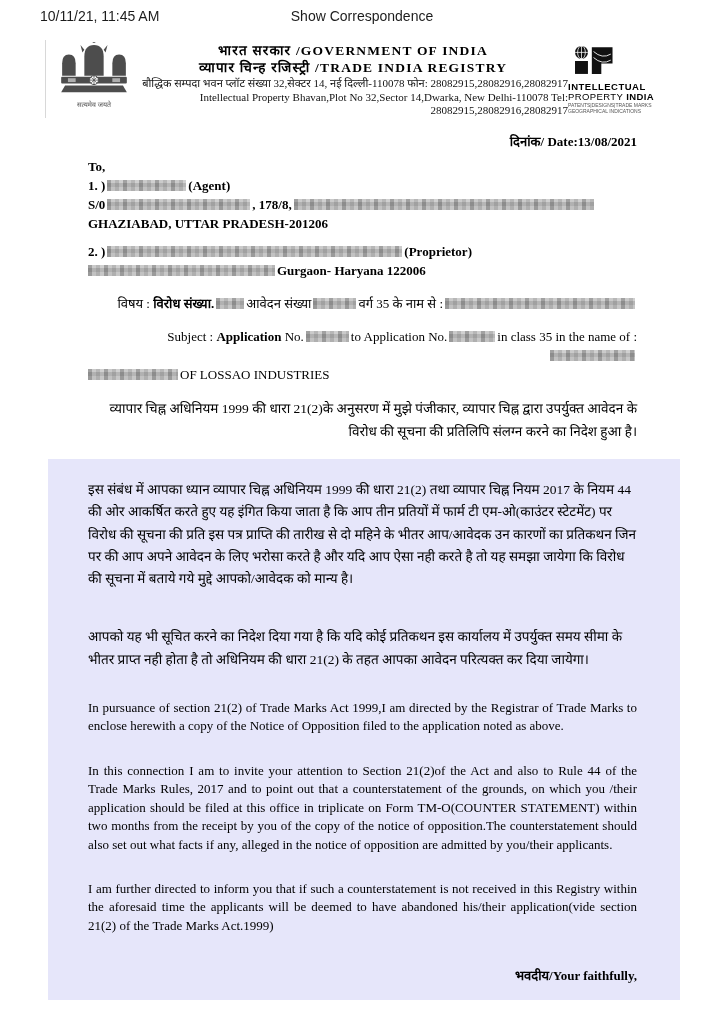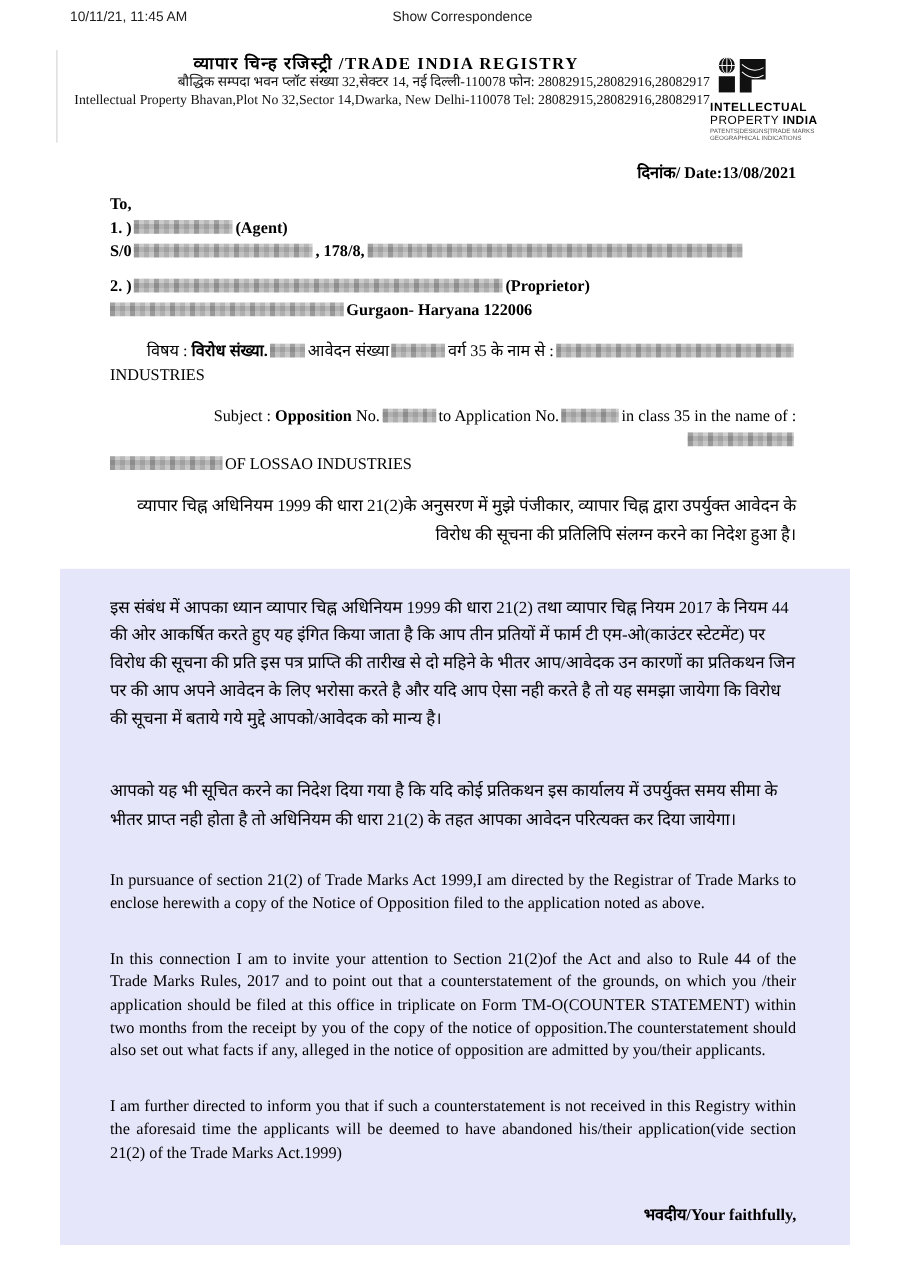--- a/index.html
+++ b/index.html
@@ -3,22 +3,22 @@
 <meta charset="utf-8">
 <style>
   * { box-sizing: border-box; }
   html,body { margin:0; padding:0; }
   body {
     width:724px; height:1024px; position:relative; overflow:hidden;
     background:#ffffff; color:#000;
     font-family:"Liberation Serif", serif; font-size:13px;
   }
   
-  .print-header { position:absolute; top:8px; left:16px; right:0; height:16px;
-    font-family:"Liberation Sans", sans-serif; font-size:11px; color:#1c1c1c; }
+  .print-header { position:absolute; top:8px; left:0; right:0; height:16px;
+    font-family:"Liberation Sans", sans-serif; font-size:14px; color:#1c1c1c; }
   .ph-time { position:absolute; left:40px; top:0; }
   .ph-title { position:absolute; left:0; right:0; top:0; text-align:center; }
 
   
   .letter { position:absolute; top:40px; left:45px; width:635px; }
 
   
   .letterhead { display:flex; align-items:flex-start; border-left:1px solid #d8d8d8; padding-left:4px; }
   .emblem { width:88px; text-align:center; padding-top:2px; }
   .emblem-caption { font-size:7px; color:#4d4d4d; margin-top:-2px; }
@@ -56,22 +56,42 @@
 <body>
 
 <header class="print-header">
   <span class="ph-time">10/11/21, 11:45 AM</span>
   <span class="ph-title">Show Correspondence</span>
 </header>
 
 <div class="letter">
 
   <div class="letterhead">
+    <div class="emblem">
+      <svg width="78" height="56" viewBox="0 0 78 58">
+        <g fill="#4d4d4d">
+          <path d="M39 3 q-10 0 -10 12 v20 h20 V15 q0 -12 -10 -12z"></path>
+          <path d="M29 8 l-4 -5 2 8z M49 8 l4 -5 -2 8z M39 1 l-2 -1 4 0z"></path>
+          <path d="M13 13 q-7 0 -7 9 v13 h14 V22 q0 -9 -7 -9z"></path>
+          <path d="M65 13 q7 0 7 9 v13 H58 V22 q0 -9 7 -9z"></path>
+          <rect x="5" y="36" width="68" height="7" rx="1"></rect>
+          <path d="M9 45 h60 l4 7 H5z"></path>
+        </g>
+        <circle cx="39" cy="39.5" r="4.6" fill="#ffffff" stroke="#4d4d4d" stroke-width="1"></circle>
+        <g stroke="#4d4d4d" stroke-width="0.8" fill="none">
+          <path d="M39 35 v9 M34.5 39.5 h9 M35.8 36.3 l6.4 6.4 M42.2 36.3 l-6.4 6.4"></path>
+        </g>
+        <rect x="12" y="37.5" width="8" height="4" fill="#ffffff" opacity="0.55"></rect>
+        <rect x="58" y="37.5" width="8" height="4" fill="#ffffff" opacity="0.55"></rect>
+      </svg>
+      <div class="emblem-caption">सत्यमेव जयते</div>
+    </div>
 
     <div class="lh-center">
+      <div class="lh-govt">भारत सरकार /GOVERNMENT OF INDIA</div>
       <div class="lh-registry">व्यापार चिन्ह रजिस्ट्री /TRADE INDIA REGISTRY</div>
       <div class="lh-addr-hi">बौद्धिक सम्पदा भवन प्लॉट संख्या 32,सेक्टर 14, नई दिल्ली-110078 फोन: 28082915,28082916,28082917</div>
       <div class="lh-addr-en">Intellectual Property Bhavan,Plot No 32,Sector 14,Dwarka, New Delhi-110078 Tel: 28082915,28082916,28082917</div>
     </div>
 
     <div class="ip-logo">
       <svg class="ip-glyph" width="50" height="34" viewBox="0 0 58 36">
         <circle cx="11" cy="8" r="7.5" fill="#111"></circle>
         <g stroke="#fff" stroke-width="0.9" fill="none">
           <path d="M3.5 8 h15 M11 0.5 v15 M11 0.5 a4.5 7.5 0 0 1 0 15 M11 0.5 a4.5 7.5 0 0 0 0 15"></path>
@@ -90,28 +110,28 @@
   </div>
 
   <div class="date-line">दिनांक/ Date:13/08/2021</div>
 
   <div class="body-text">
 
     <div class="line bold">To,</div>
 
     <div class="line bold"><span>1. )</span><span class="redact" style="width:79px"></span><span>(Agent)</span></div>
     <div class="line bold"><span>S/0</span><span class="redact" style="width:143px"></span><span>, 178/8,</span><span class="redact" style="width:300px"></span></div>
+    <div class="line bold">GHAZIABAD, UTTAR PRADESH-201206</div>
 
     <div class="line bold mt10"><span>2. )</span><span class="redact" style="width:295px"></span><span>(Proprietor)</span></div>
     <div class="line bold"><span class="redact" style="width:187px;margin-left:0"></span><span>Gurgaon- Haryana 122006</span></div>
 
     <div class="line mt14"><span>विषय :</span> <span class="bold">विरोध संख्या.</span><span class="redact" style="width:28px"></span><span>आवेदन संख्या</span><span class="redact" style="width:43px"></span><span>वर्ग 35 के नाम से :</span><span class="redact" style="width:190px"></span></div>
-    <div class="line">INDUSTRIES</div>
 
-    <div class="line mt14"><span>Subject :</span> <span class="bold">Opposition</span> <span>No.</span><span class="redact" style="width:43px"></span><span>to Application No.</span><span class="redact" style="width:46px"></span><span>in class 35 in the name of :</span><span class="redact" style="width:85px"></span></div>
+    <div class="line mt14"><span>Subject :</span> <span class="bold">Application</span> <span>No.</span><span class="redact" style="width:43px"></span><span>to Application No.</span><span class="redact" style="width:46px"></span><span>in class 35 in the name of :</span><span class="redact" style="width:85px"></span></div>
     <div class="line"><span class="redact" style="width:90px;margin-left:0"></span><span>OF LOSSAO INDUSTRIES</span></div>
 
 
     <p class="hi-para mt14" style="margin:14px 0 12px">व्यापार चिह्न अधिनियम 1999 की धारा 21(2)के अनुसरण में मुझे पंजीकार, व्यापार चिह्न द्वारा उपर्युक्त आवेदन के विरोध की सूचना की प्रतिलिपि संलग्न करने का निदेश हुआ है।</p>
 
     <div class="lavender">
       <p class="hi-para" style="margin:0">इस संबंध में आपका ध्यान व्यापार चिह्न अधिनियम 1999 की धारा 21(2) तथा व्यापार चिह्न नियम 2017 के नियम 44 की ओर आकर्षित करते हुए यह इंगित किया जाता है कि आप तीन प्रतियों में फार्म टी एम-ओ(काउंटर स्टेटमेंट) पर विरोध की सूचना की प्रति इस पत्र प्राप्ति की तारीख से दो महिने के भीतर आप/आवेदक उन कारणों का प्रतिकथन जिन पर की आप अपने आवेदन के लिए भरोसा करते है और यदि आप ऐसा नही करते है तो यह समझा जायेगा कि विरोध की सूचना में बताये गये मुद्दे आपको/आवेदक को मान्य है।</p>
       <p class="hi-para mt24" style="margin:36px 0 0">आपको यह भी सूचित करने का निदेश दिया गया है कि यदि कोई प्रतिकथन इस कार्यालय में उपर्युक्त समय सीमा के भीतर प्राप्त नही होता है तो अधिनियम की धारा 21(2) के तहत आपका आवेदन परित्यक्त कर दिया जायेगा।</p>
       <p class="en-para" style="margin:28px 0 16px">In pursuance of section 21(2) of Trade Marks Act 1999,I am directed by the Registrar of Trade Marks to enclose herewith a copy of the Notice of Opposition filed to the application noted as above.</p>
       <p class="en-para" style="margin:26px 0 0">In this connection I am to invite your attention to Section 21(2)of the Act and also to Rule 44 of the Trade Marks Rules, 2017 and to point out that a counterstatement of the grounds, on which you /their application should be filed at this office in triplicate on Form TM-O(COUNTER STATEMENT) within two months from the receipt by you of the copy of the notice of opposition.The counterstatement should also set out what facts if any, alleged in the notice of opposition are admitted by you/their applicants.</p>

